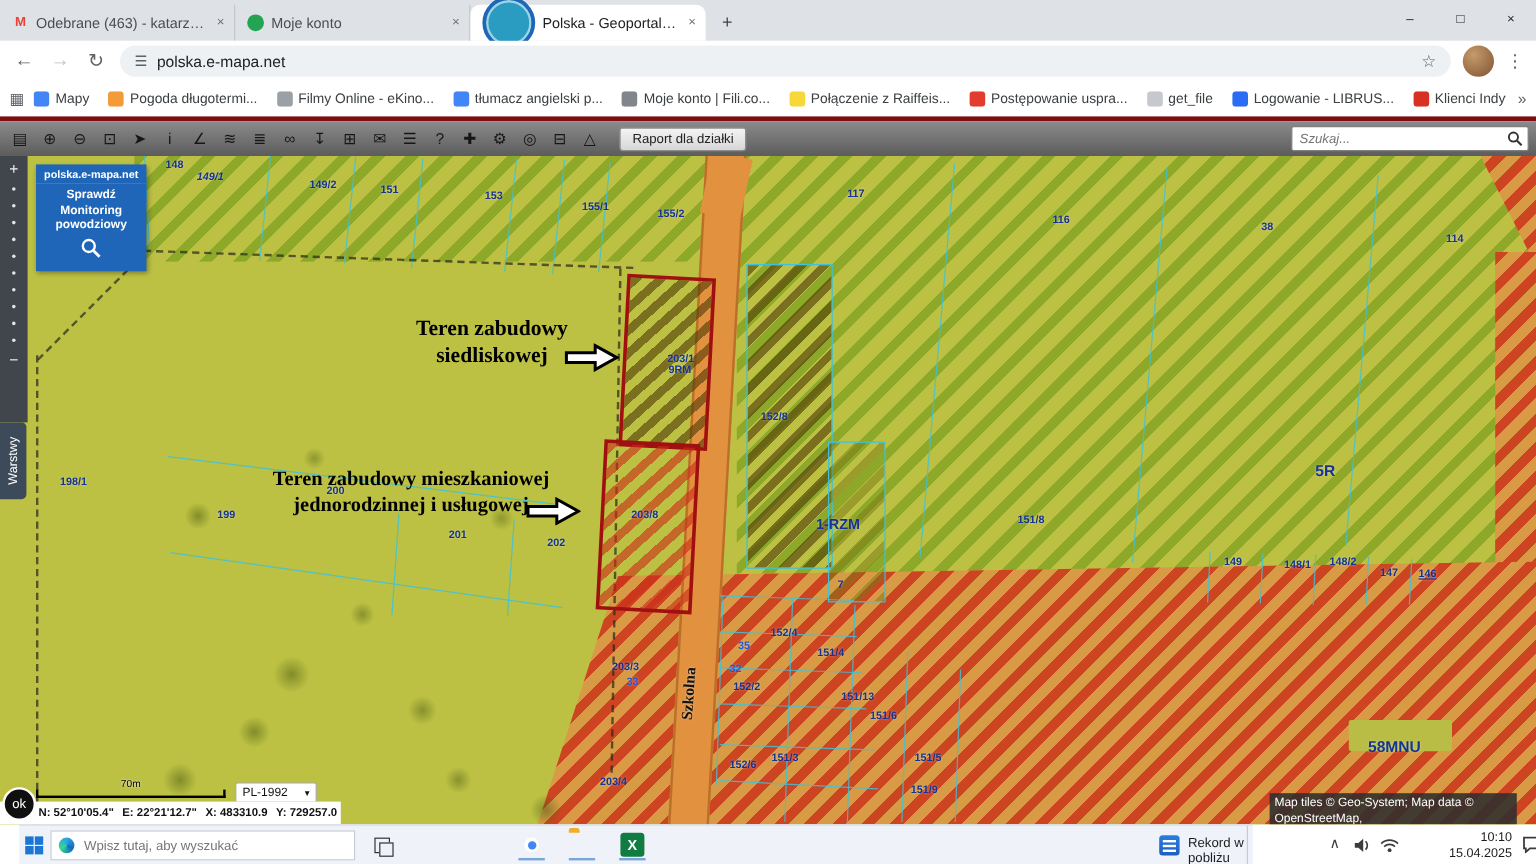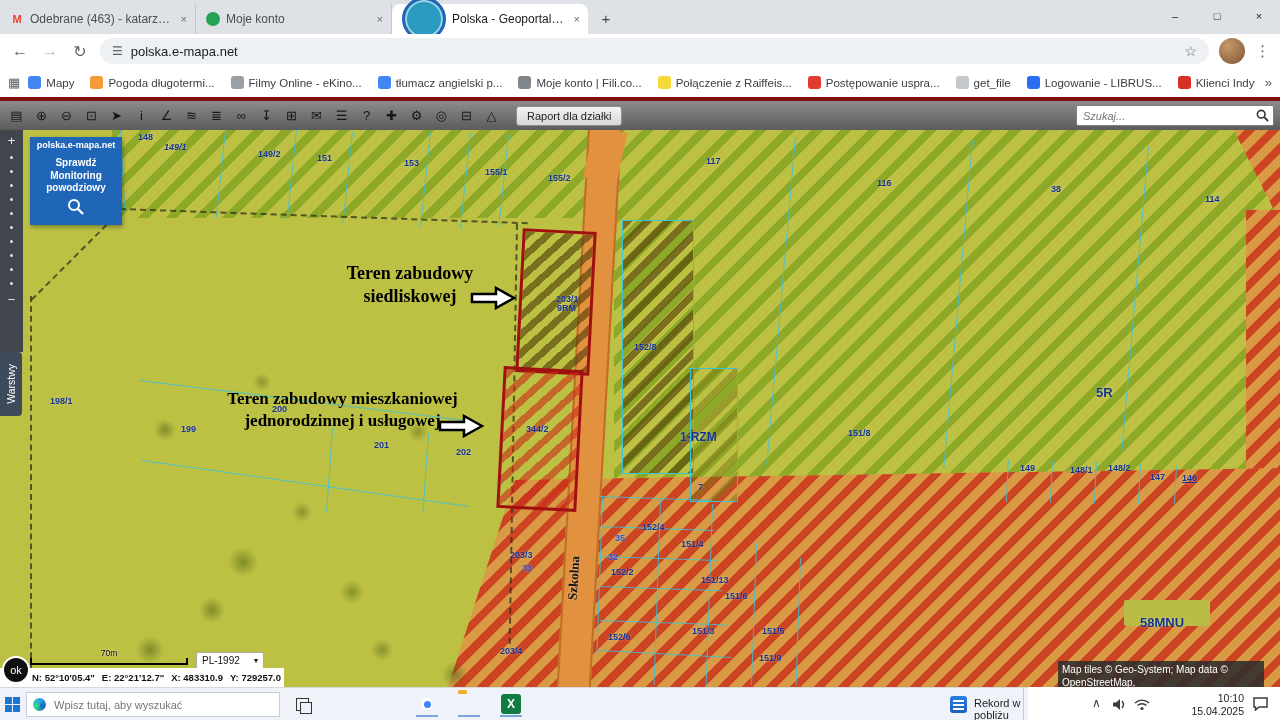--- a/index.html
+++ b/index.html
@@ -79,21 +79,21 @@
   .logo .lg-bot{background:#1f66b8;color:#fff;text-align:center;font-size:10px;font-weight:bold;line-height:1.25;padding:4px 0 6px;}
   .scalebar{position:absolute;left:30px;top:518px;width:158px;}
   .scalebar .slabel{font-size:8.5px;color:#000;text-align:center;text-shadow:0 0 2px #fff;}
   .scalebar .sbar{height:5px;border-left:2px solid #000;border-right:2px solid #000;border-bottom:2px solid #000;}
   .crs{position:absolute;left:196px;top:522px;width:68px;height:17px;background:#fff;border:1px solid #aaa;border-radius:2px;display:flex;align-items:center;justify-content:space-between;padding:0 5px;font-size:10px;color:#111;box-sizing:border-box;}
   .coords{position:absolute;left:0;top:538px;width:284px;height:19px;background:#fff;display:flex;align-items:center;gap:7px;padding-left:32px;font-size:9.5px;color:#111;font-weight:bold;box-sizing:border-box;}
   .okbadge{position:absolute;left:2px;top:526px;width:24px;height:24px;border-radius:50%;background:#101010;border:2px solid #fff;color:#fff;font-size:11px;display:flex;align-items:center;justify-content:center;z-index:30;}
   .attrib{position:absolute;left:1058px;top:531px;width:206px;height:26px;background:rgba(45,45,45,.88);color:#fff;font-size:10px;line-height:1.3;padding:2px 4px;box-sizing:border-box;}
 
   
-  .taskbar{position:absolute;top:687px;left:0;width:1028px;height:33px;background:#eff3f9;border-top:1px solid #d5dae1;}
+  .taskbar{position:absolute;top:687px;left:16px;width:1028px;height:33px;background:#eff3f9;border-top:1px solid #d5dae1;}
   .startbtn{position:absolute;left:5px;top:9px;width:15px;height:15px;display:grid;grid-template-columns:7px 7px;grid-template-rows:7px 7px;gap:1px;}
   .startbtn b{background:#1b76d4;}
   .tsearch{position:absolute;left:26px;top:4px;width:254px;height:25px;background:#fff;border:1px solid #c7cdd6;display:flex;align-items:center;gap:6px;padding:0 6px;box-sizing:border-box;}
   .tsearch .sic{width:13px;height:13px;border-radius:50%;background:conic-gradient(#2aa7e0,#1566c0,#35d890,#2aa7e0);flex:none;}
   .tsearch input{flex:1;border:none;outline:none;background:transparent;font-size:11px;color:#5f6368;font-family:"Liberation Sans",sans-serif;}
   .tview{position:absolute;left:296px;top:10px;width:11px;height:11px;border:1.5px solid #333;}
   .tview::after{content:"";position:absolute;left:3px;top:3px;width:10px;height:10px;border:1.5px solid #333;background:#eff3f9;}
   .tbicon{position:absolute;top:5px;width:24px;height:24px;}
   .circ{width:22px;height:22px;border-radius:50%;}
   .edge{background:conic-gradient(from 210deg,#0fb8e0,#1566c0,#35d890,#0fb8e0);}
@@ -314,42 +314,42 @@
       <span class="plabel" style="left: 877px; top: 48px;">116</span>
       <span class="plabel" style="left: 1051px; top: 54px;">38</span>
       <span class="plabel" style="left: 1205px; top: 64px;">114</span>
       <span class="plabel" style="left: 50px; top: 266px;">198/1</span>
       <span class="plabel" style="left: 181px; top: 294px;">199</span>
       <span class="plabel" style="left: 272px; top: 274px;">200</span>
       <span class="plabel" style="left: 374px; top: 310px;">201</span>
       <span class="plabel" style="left: 456px; top: 317px;">202</span>
       <span class="plabel" style="left: 556px; top: 164px;">203/1</span>
       <span class="plabel" style="left: 533px; top: 173px; padding-left: 24px;">9RM</span>
-      <span class="plabel" style="left: 526px; top: 294px;">344/2</span>
+      <span class="plabel" style="left: 526px; top: 294px;">203/8</span>
       <span class="plabel" style="left: 510px; top: 420px;">203/3</span>
       <span class="plabel" style="left: 522px; top: 433px; color: rgb(31, 88, 216);">33</span>
       <span class="plabel" style="left: 500px; top: 516px;">203/4</span>
       <span class="plabel" style="left: 634px; top: 212px;">152/8</span>
       <span class="plabel" style="left: 680px; top: 300px; font-size: 12px;">1-RZM</span>
       <span class="plabel" style="left: 698px; top: 352px;">7</span>
       <span class="plabel" style="left: 1096px; top: 255px; font-size: 13px;">5R</span>
       <span class="plabel" style="left: 848px; top: 298px;">151/8</span>
       <span class="plabel" style="left: 1020px; top: 333px;">149</span>
       <span class="plabel" style="left: 1070px; top: 335px;">148/1</span>
       <span class="plabel" style="left: 1108px; top: 333px;">148/2</span>
       <span class="plabel" style="left: 1150px; top: 342px;">147</span>
       <span class="plabel" style="left: 1182px; top: 343px; text-decoration: underline;">146</span>
       <span class="plabel" style="left: 610px; top: 392px; margin-left: 32px;">152/4</span>
       <span class="plabel" style="left: 615px; top: 403px; color: rgb(31, 88, 216);">35</span>
       <span class="plabel" style="left: 608px; top: 422px; color: rgb(31, 88, 216);">32</span>
       <span class="plabel" style="left: 611px; top: 437px;">152/2</span>
       <span class="plabel" style="left: 681px; top: 409px;">151/4</span>
       <span class="plabel" style="left: 701px; top: 445px;">151/13</span>
       <span class="plabel" style="left: 725px; top: 461px;">151/6</span>
-      <span class="plabel" style="left: 692px; top: 496px; text-align: right;">151/3</span>
+      <span class="plabel" style="left: 643px; top: 496px; text-align: right;">151/3</span>
       <span class="plabel" style="left: 762px; top: 496px;">151/5</span>
       <span class="plabel" style="left: 608px; top: 502px;">152/6</span>
       <span class="plabel" style="left: 759px; top: 523px;">151/9</span>
       <span class="plabel" style="left: 1140px; top: 485px; font-size: 13px;">58MNU</span>
       <span class="plabel street" style="left: 552px; top: 440px; font-size: 13px; transform: rotate(-86deg);">Szkolna</span>
     </div>
 
   <div class="anno" style="left:320px;top:132px;width:180px;font-size:18px;">
     <div>Teren zabudowy</div>
     <div>siedliskowej</div>

